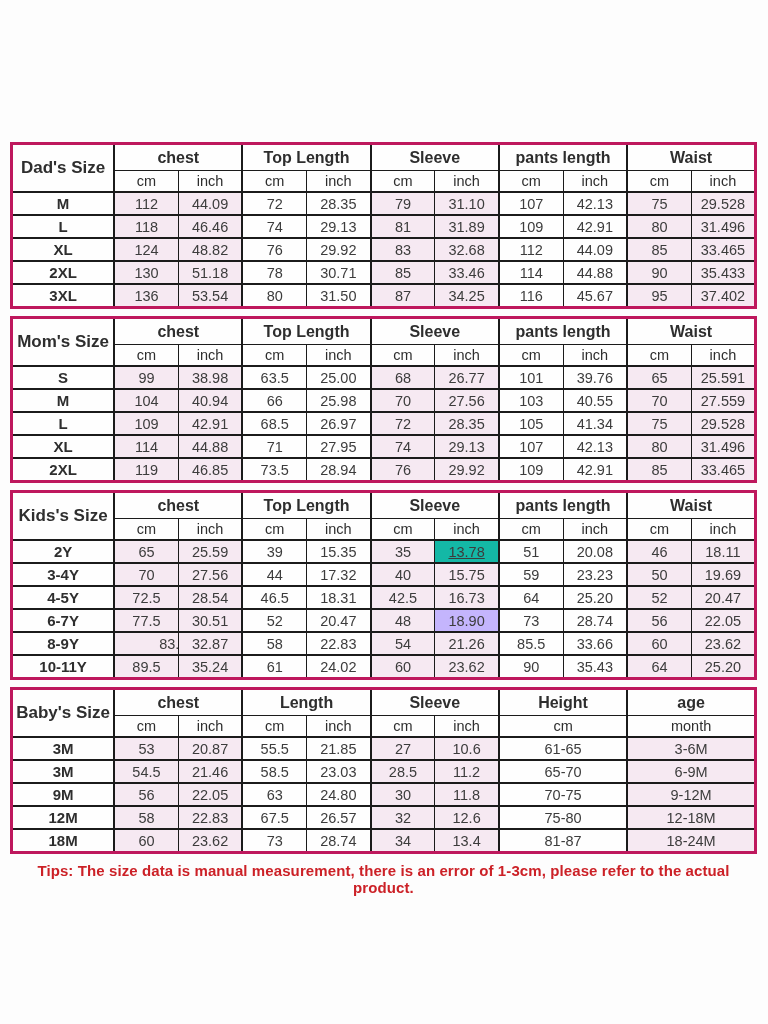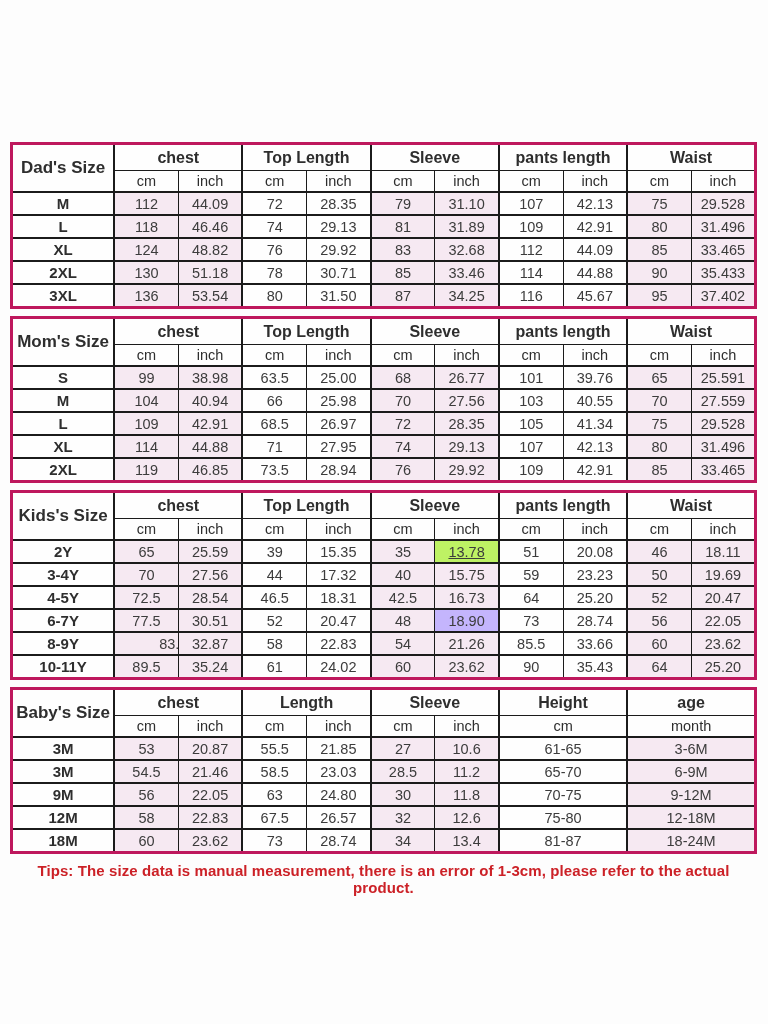--- a/index.html
+++ b/index.html
@@ -300,21 +300,21 @@
           </tr>
         </thead>
         <tbody>
           <tr>
             <th class="row-label">2Y</th>
             <td class="pink gs" colspan="1" style="background: rgb(246, 233, 242);">65</td>
             <td class="pink" colspan="1" style="background: rgb(246, 233, 242);">25.59</td>
             <td class=" gs" colspan="1">39</td>
             <td class="" colspan="1">15.35</td>
             <td class="pink gs" colspan="1" style="background: rgb(246, 233, 242);">35</td>
-            <td class="pink" colspan="1" style="background: #bef264; text-decoration: underline;">13.78</td>
+            <td class="pink" colspan="1" style="background: #14b8a6; text-decoration: underline;">13.78</td>
             <td class=" gs" colspan="1">51</td>
             <td class="" colspan="1">20.08</td>
             <td class="pink gs" colspan="1" style="background: rgb(246, 233, 242);">46</td>
             <td class="pink" colspan="1" style="background: rgb(246, 233, 242);">18.11</td>
           </tr>
           <tr>
             <th class="row-label">3-4Y</th>
             <td class="pink gs" colspan="1" style="background: rgb(246, 233, 242);">70</td>
             <td class="pink" colspan="1" style="background: rgb(246, 233, 242);">27.56</td>
             <td class=" gs" colspan="1">44</td>

